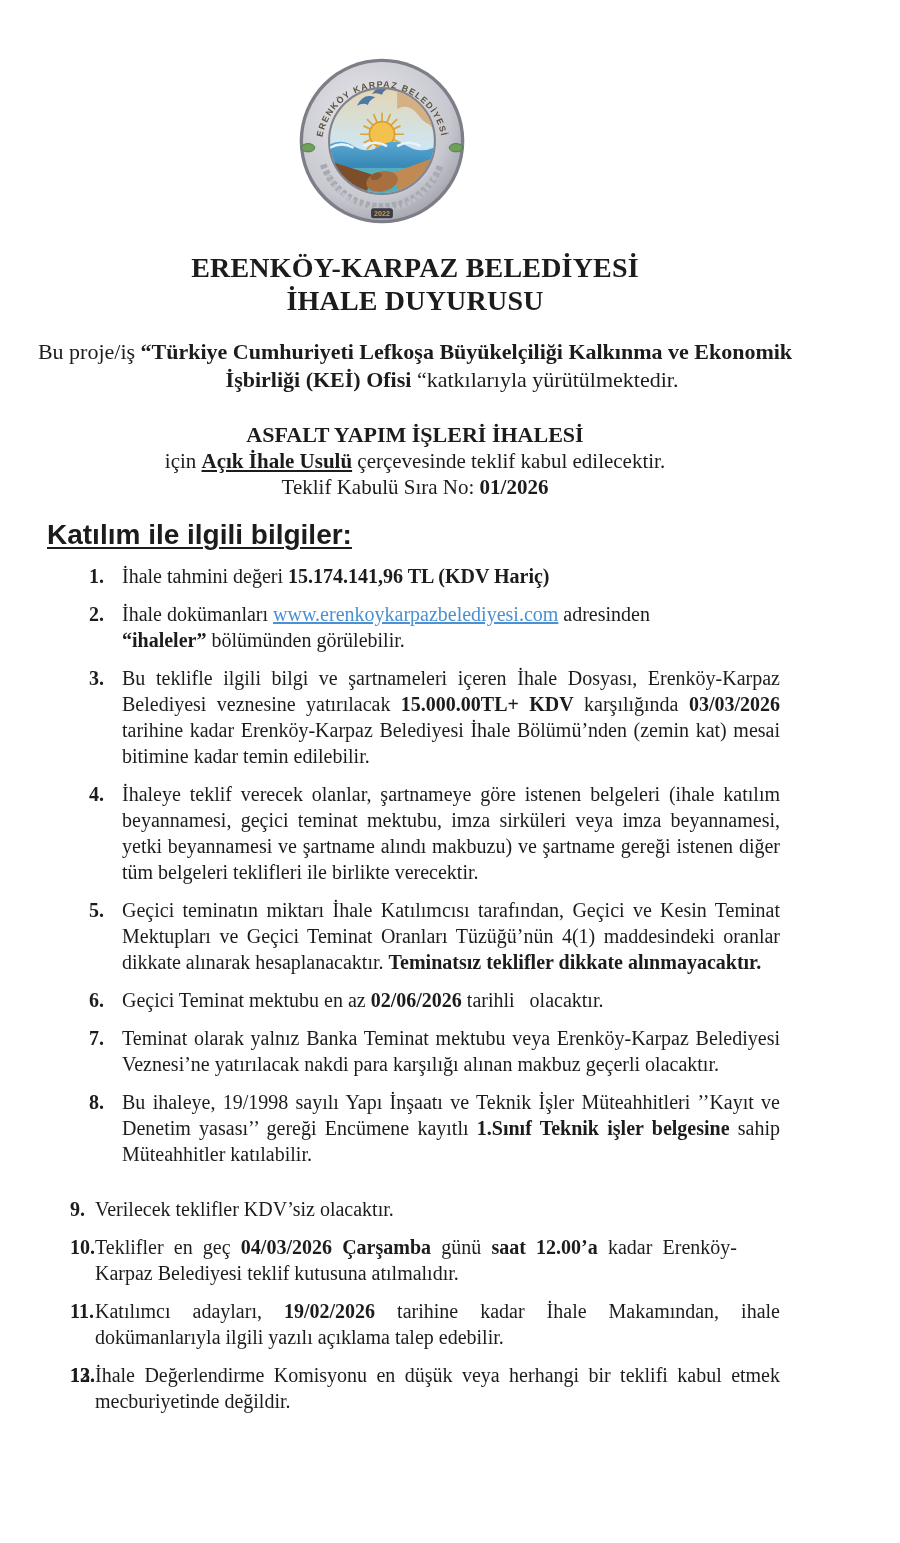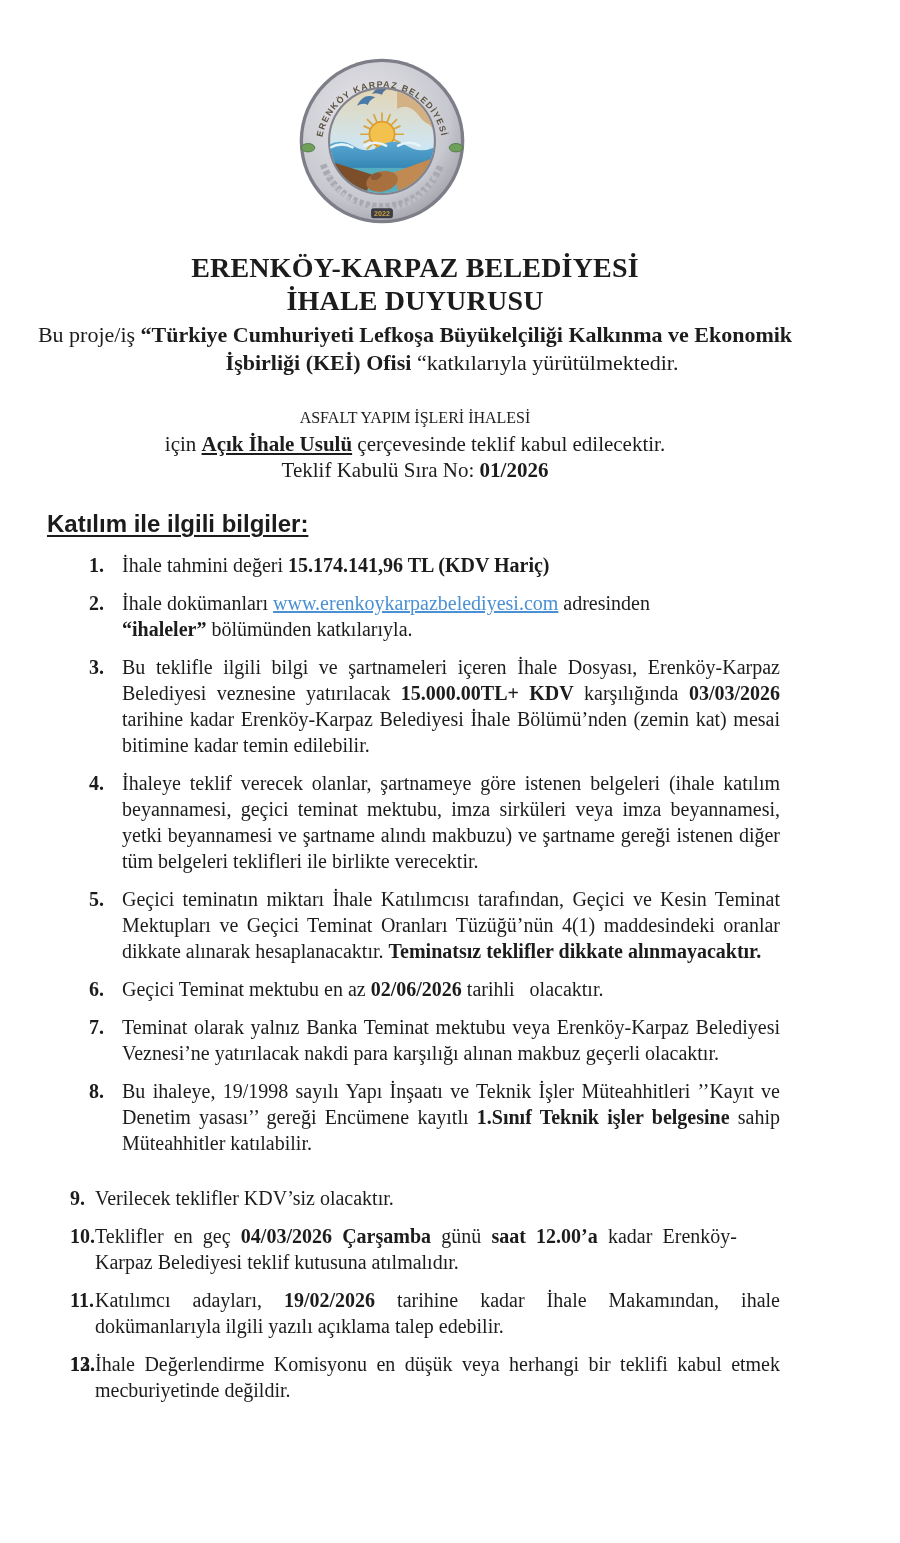--- a/index.html
+++ b/index.html
@@ -5,27 +5,27 @@
   html,body{margin:0;padding:0;background:#ffffff;}
   body{width:900px;height:1543px;overflow:hidden;}
   .doc{
     position:relative;width:900px;height:1543px;
     font-family:"Liberation Serif",serif;color:#1c1c1c;background:#ffffff;
   }
   .center-wrap{width:830px;text-align:center;}
   .logo{display:block;margin:57px 0 0 298px;}
   .title-block{margin-top:26px;font-family:Liberation Serif, serif;
     font-weight:bold;font-size:28px;line-height:33px;letter-spacing:.2px;}
-  .project{margin-top:4px;font-size:22px;line-height:28px;}
+  .project{margin-top:21px;font-size:22px;line-height:28px;}
   .project .l2{padding-left:74px;}
   .tender{margin-top:28px;font-size:21px;line-height:26px;}
-  .tender .t1{font-weight:normal;font-size:16px;text-align:center;}
+  .tender .t1{font-weight:bold;font-size:22px;text-align:center;}
   .section-heading{
-    margin:27px 0 0 47px;font-family:"Liberation Sans",sans-serif;
-    font-weight:bold;font-size:24px;line-height:28px;
+    margin:21px 0 0 47px;font-family:"Liberation Sans",sans-serif;
+    font-weight:bold;font-size:28px;line-height:28px;
     text-decoration:underline;text-underline-offset:3px;text-decoration-thickness:2px;
   }
   .list{margin-top:14px;}
   .item{
     position:relative;margin-bottom:12px;
     padding-left:122px;padding-right:120px;
     font-size:20px;line-height:26px;text-align:justify;text-align-last:left;
   }
   .item .num{position:absolute;left:89px;top:0;font-weight:bold;}
   
@@ -131,21 +131,21 @@
 
   <div class="section-heading">Katılım ile ilgili bilgiler:</div>
 
   <div class="list">
       <div class="item">
       <span class="num">1.</span>
       <div class="txt"><span>İhale tahmini değeri </span><span class="b">15.174.141,96 TL (KDV Hariç)</span></div>
     </div>
       <div class="item">
       <span class="num">2.</span>
-      <div class="txt"><span>İhale dokümanları </span><a href="#" class="link">www.erenkoykarpazbelediyesi.com</a><span> adresinden</span><br><span class="b">“ihaleler”</span><span> bölümünden katkılarıyla.</span></div>
+      <div class="txt"><span>İhale dokümanları </span><a href="#" class="link">www.erenkoykarpazbelediyesi.com</a><span> adresinden</span><br><span class="b">“ihaleler”</span><span> bölümünden görülebilir.</span></div>
     </div>
       <div class="item">
       <span class="num">3.</span>
       <div class="txt"><span>Bu teklifle ilgili bilgi ve şartnameleri içeren İhale Dosyası, Erenköy-Karpaz Belediyesi veznesine yatırılacak </span><span class="b">15.000.00TL+ KDV</span><span> karşılığında </span><span class="b">03/03/2026</span><span> tarihine kadar Erenköy-Karpaz Belediyesi İhale Bölümü’nden (zemin kat) mesai bitimine kadar temin edilebilir.</span></div>
     </div>
       <div class="item">
       <span class="num">4.</span>
       <div class="txt"><span>İhaleye teklif verecek olanlar, şartnameye göre istenen belgeleri (ihale katılım beyannamesi, geçici teminat mektubu, imza sirküleri veya imza beyannamesi, yetki beyannamesi ve şartname alındı makbuzu) ve şartname gereği istenen diğer tüm belgeleri teklifleri ile birlikte verecektir.</span></div>
     </div>
       <div class="item">

